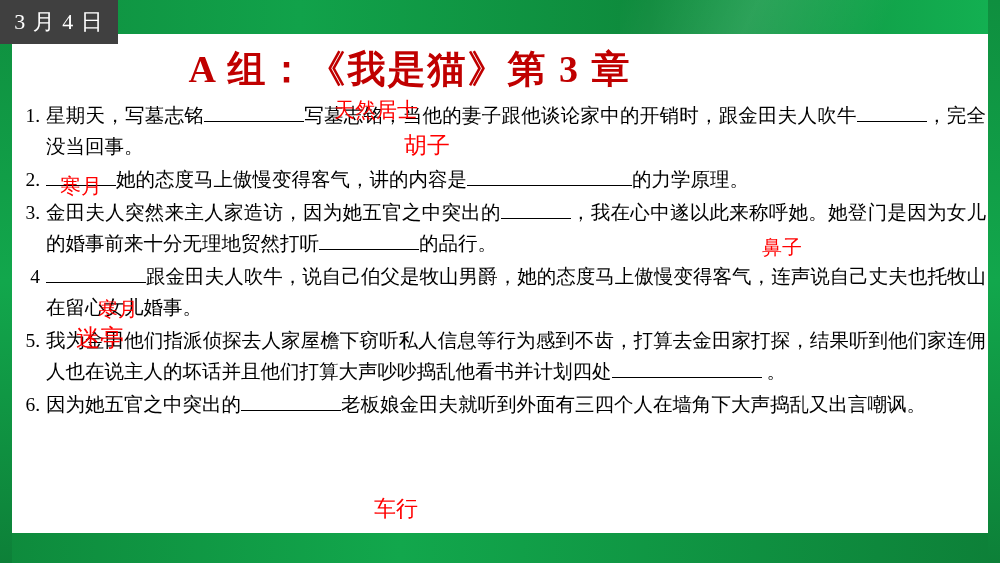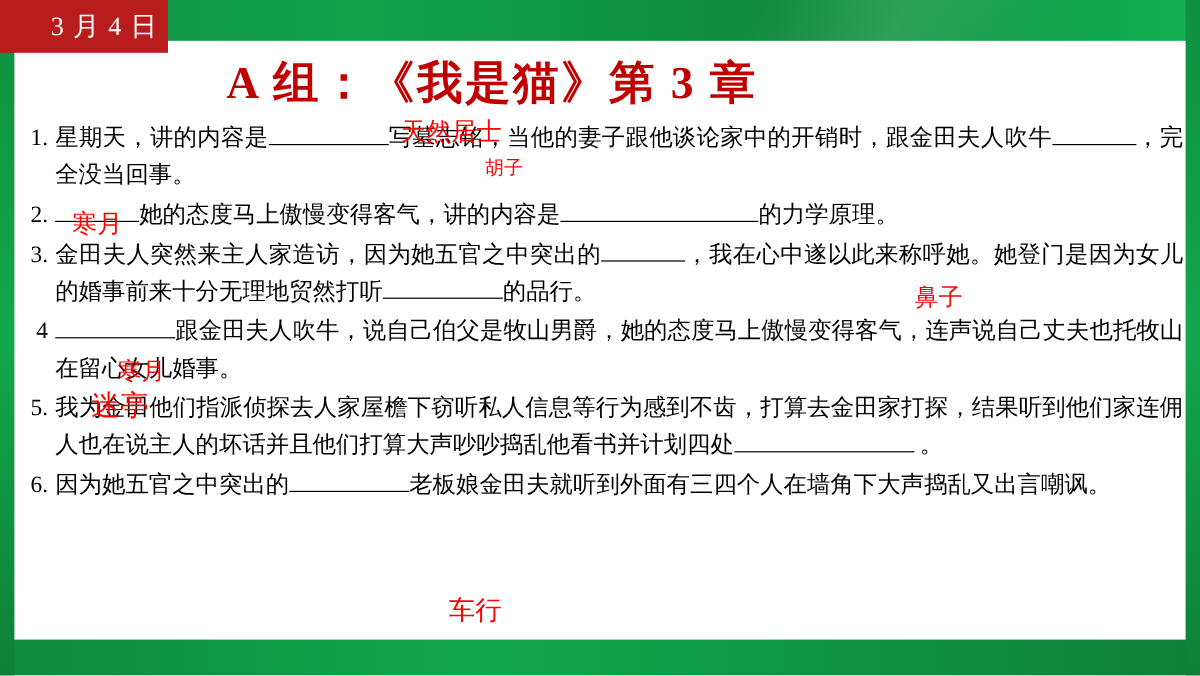--- a/index.html
+++ b/index.html
@@ -48,29 +48,28 @@
   }
   .frame-right {
     position: absolute;
     right: 0; top: 0;
     width: 12px; height: 563px;
     background: linear-gradient(180deg, #0f8f3f 0%, #12a74c 50%, #0d8038 100%);
   }
   .date-badge {
     position: absolute;
     left: 0; top: 0;
-    width: 106px; height: 44px;
-    background: #b91c1c;
+    width: 118px; height: 44px;
+    background: #404040;
     color: #ffffff;
     font-size: 22px;
     line-height: 44px;
     text-align: center;
     letter-spacing: 1px;
     font-family: "Liberation Serif", serif;
-    padding-left: 34px;
   }
   .title {
     position: absolute;
     left: 0; top: 44px;
     width: 820px;
     text-align: center;
     color: #c00000;
     font-size: 38px;
     font-weight: bold;
     font-family: "Liberation Serif", serif;
@@ -115,21 +114,21 @@
 
   
   .anno {
     position: absolute;
     color: #ff0000;
     font-weight: normal;
     font-family: "Liberation Serif", serif;
     white-space: nowrap;
   }
   .a1 { left: 334px; top: 96px;  font-size: 21px; }
-  .a2 { left: 404px; top: 130px; font-size: 16px; }
+  .a2 { left: 404px; top: 130px; font-size: 23px; }
   .a3 { left: 60px;  top: 172px; font-size: 21px; }
   .a4 { left: 700px; top: 168px; font-size: 20px; }
   .a5 { left: 762px; top: 234px; font-size: 20px; text-align: right; }
   .a6 { left: 98px;  top: 296px; font-size: 20px; }
   .a7 { left: 76px;  top: 322px; font-size: 24px; }
   .a8 { left: 590px; top: 457px; font-size: 20px; }
   .a9 { left: 374px; top: 494px; font-size: 22px; }
 </style>
 </head>
 <body>
@@ -142,21 +141,21 @@
   <div class="frame-right"></div>
 
   <div class="date-badge">3 月 4 日</div>
 
   <div class="title">A 组：《我是猫》第 3 章</div>
 
   <div class="content">
 
     <div class="item">
       <div class="num">1.</div>
-      <div class="text"><span>星期天，讲的内容是</span><span class="blank b-med"></span><span>写墓志铭，当他的妻子跟他谈论家中的开销时，跟金田夫人吹牛</span><span class="blank b-short"></span><span>，完全没当回事。</span></div>
+      <div class="text"><span>星期天，写墓志铭</span><span class="blank b-med"></span><span>写墓志铭，当他的妻子跟他谈论家中的开销时，跟金田夫人吹牛</span><span class="blank b-short"></span><span>，完全没当回事。</span></div>
     </div>
 
     <div class="item">
       <div class="num">2.</div>
       <div class="text"><span class="blank b-short"></span><span>她的态度马上傲慢变得客气，讲的内容是</span><span class="blank b-xlong"></span><span>的力学原理。</span></div>
     </div>
 
     <div class="item">
       <div class="num">3.</div>
       <div class="text"><span>金田夫人突然来主人家造访，因为她五官之中突出的</span><span class="blank b-short"></span><span>，我在心中遂以此来称呼她。她登门是因为女儿的婚事前来十分无理地贸然打听</span><span class="blank b-med"></span><span>的品行。</span></div>

